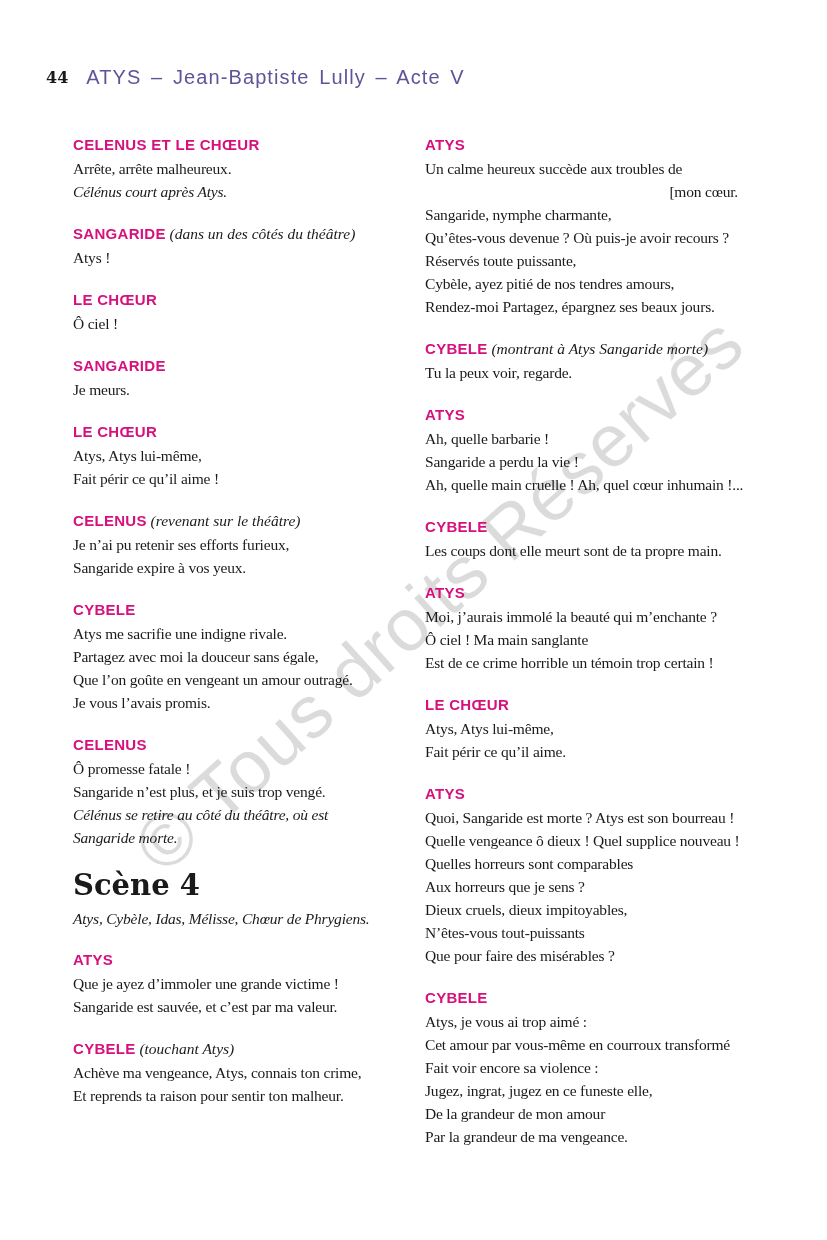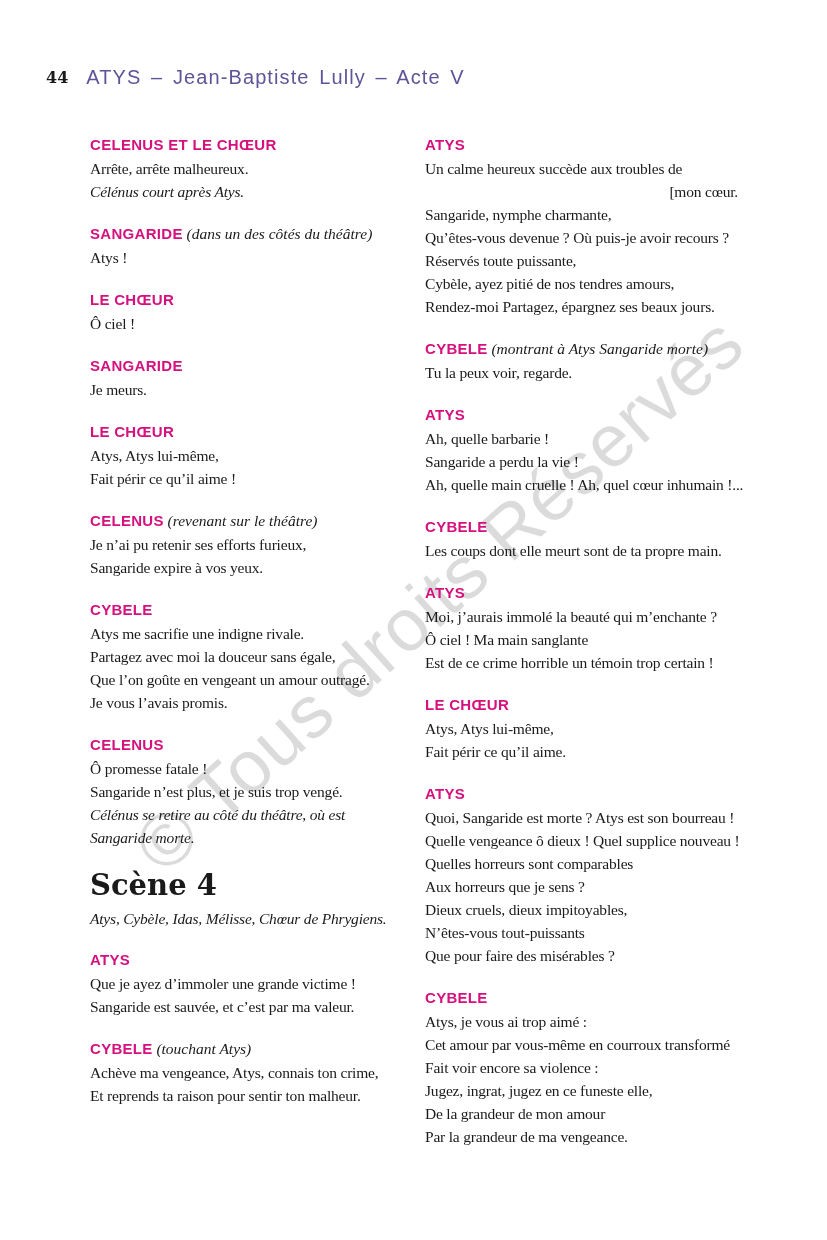--- a/index.html
+++ b/index.html
@@ -34,21 +34,21 @@
   }
   .header-title{
     font-family:"Liberation Sans",sans-serif;
     font-size:20px;
     color:var(--header-purple,#5f5498);
     letter-spacing:1.1px;
     word-spacing:3px;
     font-weight:400;
   }
   .column{position:absolute;top:133px;}
-  .col-left{left:90px;width:330px;}
+  .col-left{left:73px;width:330px;}
   .col-right{left:425px;width:313px;}
   .speech{margin-bottom:19px;}
   .speaker-line{font-size:15px;line-height:23px;white-space:nowrap;}
   .speaker{
     font-family:"Liberation Sans",sans-serif;
     font-weight:700;
     color:var(--accent-magenta,#d6117e);
     letter-spacing:0.3px;
   }
   .direction{

